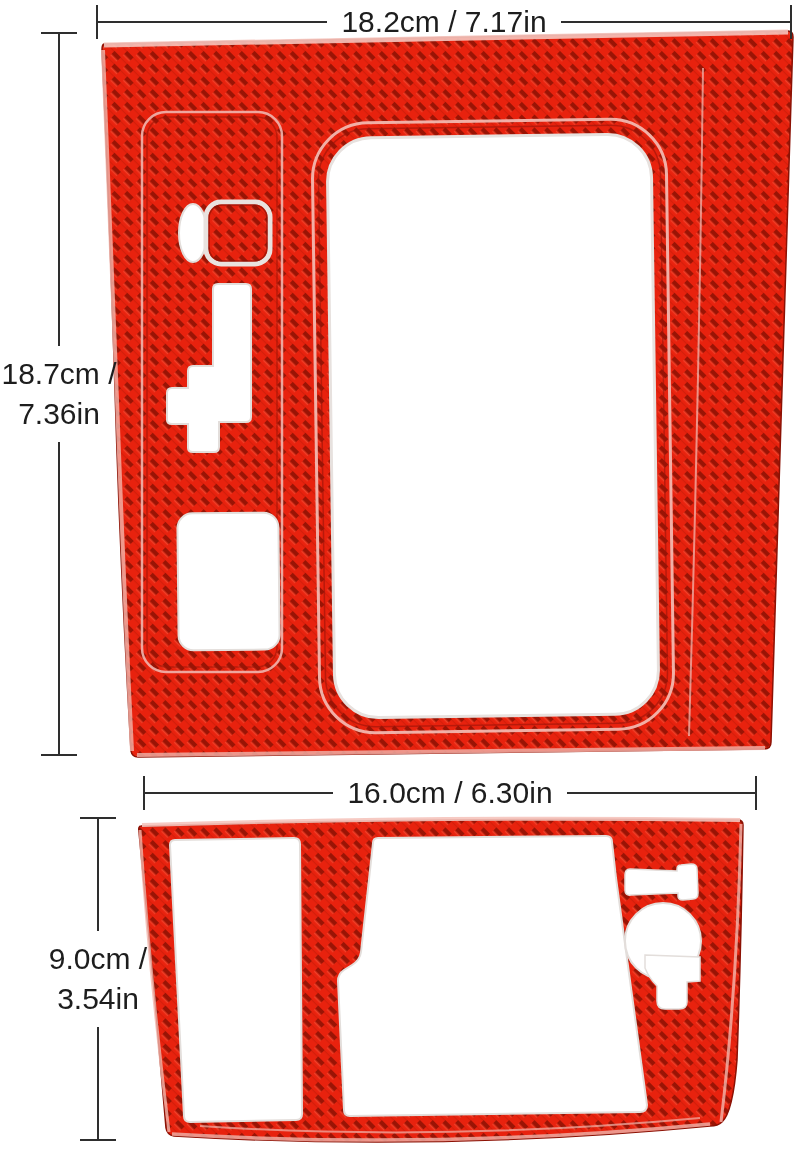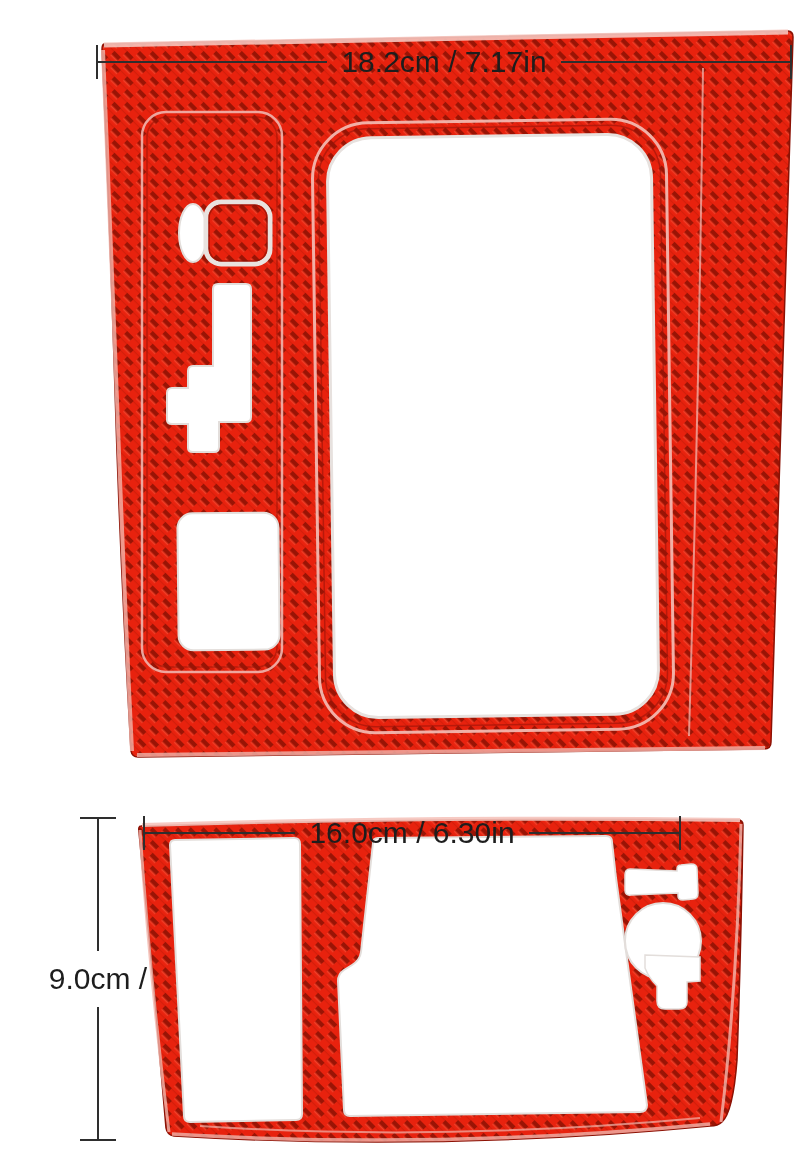--- a/index.html
+++ b/index.html
@@ -5,32 +5,32 @@
   html,body{margin:0;padding:0;background:#ffffff;}
   .scene{
     position:relative;
     width:800px;height:1164px;
     background:#ffffff;
     font-family:"Liberation Sans", sans-serif;
     overflow:hidden;
   }
   .art{position:absolute;left:0;top:0;}
   
-  .dim-row{position:absolute;display:flex;align-items:center;color:#1d1d1d;margin-top:40px;}
+  .dim-row{position:absolute;display:flex;align-items:center;color:#1d1d1d;}
   .dim-row .tick{width:2px;height:34px;background:#2e2e2e;flex:0 0 auto;}
   .dim-row .line{flex:1 1 auto;height:2px;background:#2e2e2e;}
   .dim-row .lbl{font-size:30px;line-height:1;padding:0 14px;white-space:nowrap;flex:0 0 auto;}
   
   .dim-col{position:absolute;display:flex;flex-direction:column;align-items:center;color:#1d1d1d;}
   .dim-col .tick{height:2px;width:36px;background:#2e2e2e;flex:0 0 auto;}
   .dim-col .line{width:2px;flex:1 1 auto;background:#2e2e2e;}
   .dim-col .lbl{font-size:30px;line-height:1.32;text-align:center;padding:8px 0;white-space:nowrap;flex:0 0 auto;}
 
   #dim-top{left:96px;top:5px;width:696px;}
-  #dim-mid{left:143px;top:776px;width:538px;}
+  #dim-mid{left:143px;top:776px;width:614px;}
   #dim-left-top{left:0px;top:32px;width:118px;height:724px;}
   #dim-left-bottom{left:38px;top:817px;width:120px;height:324px;align-items:center;}
 </style>
 </head>
 <body>
 
 <div class="scene">
 
   <svg class="art" width="800" height="1164" viewBox="0 0 800 1164">
     <defs>
@@ -104,32 +104,43 @@
   </svg>
 
   <div class="dim-row" id="dim-top">
     <div class="tick"></div>
     <div class="line"></div>
     <div class="lbl">18.2cm / 7.17in</div>
     <div class="line"></div>
     <div class="tick"></div>
   </div>
 
+  <div class="dim-col" id="dim-left-top">
+    <div class="tick"></div>
+    <div class="line"></div>
+    <div class="lbl">
+      <div>18.7cm /</div>
+      <div>7.36in</div>
+    </div>
+    <div class="line"></div>
+    <div class="tick"></div>
+  </div>
 
   <div class="dim-row" id="dim-mid">
     <div class="tick"></div>
     <div class="line"></div>
     <div class="lbl">16.0cm / 6.30in</div>
     <div class="line"></div>
     <div class="tick"></div>
   </div>
 
   <div class="dim-col" id="dim-left-bottom">
     <div class="tick"></div>
     <div class="line"></div>
     <div class="lbl">
       <div>9.0cm /</div>
+      <div>3.54in</div>
     </div>
     <div class="line"></div>
     <div class="tick"></div>
   </div>
 
 </div>
 
 </body></html>

